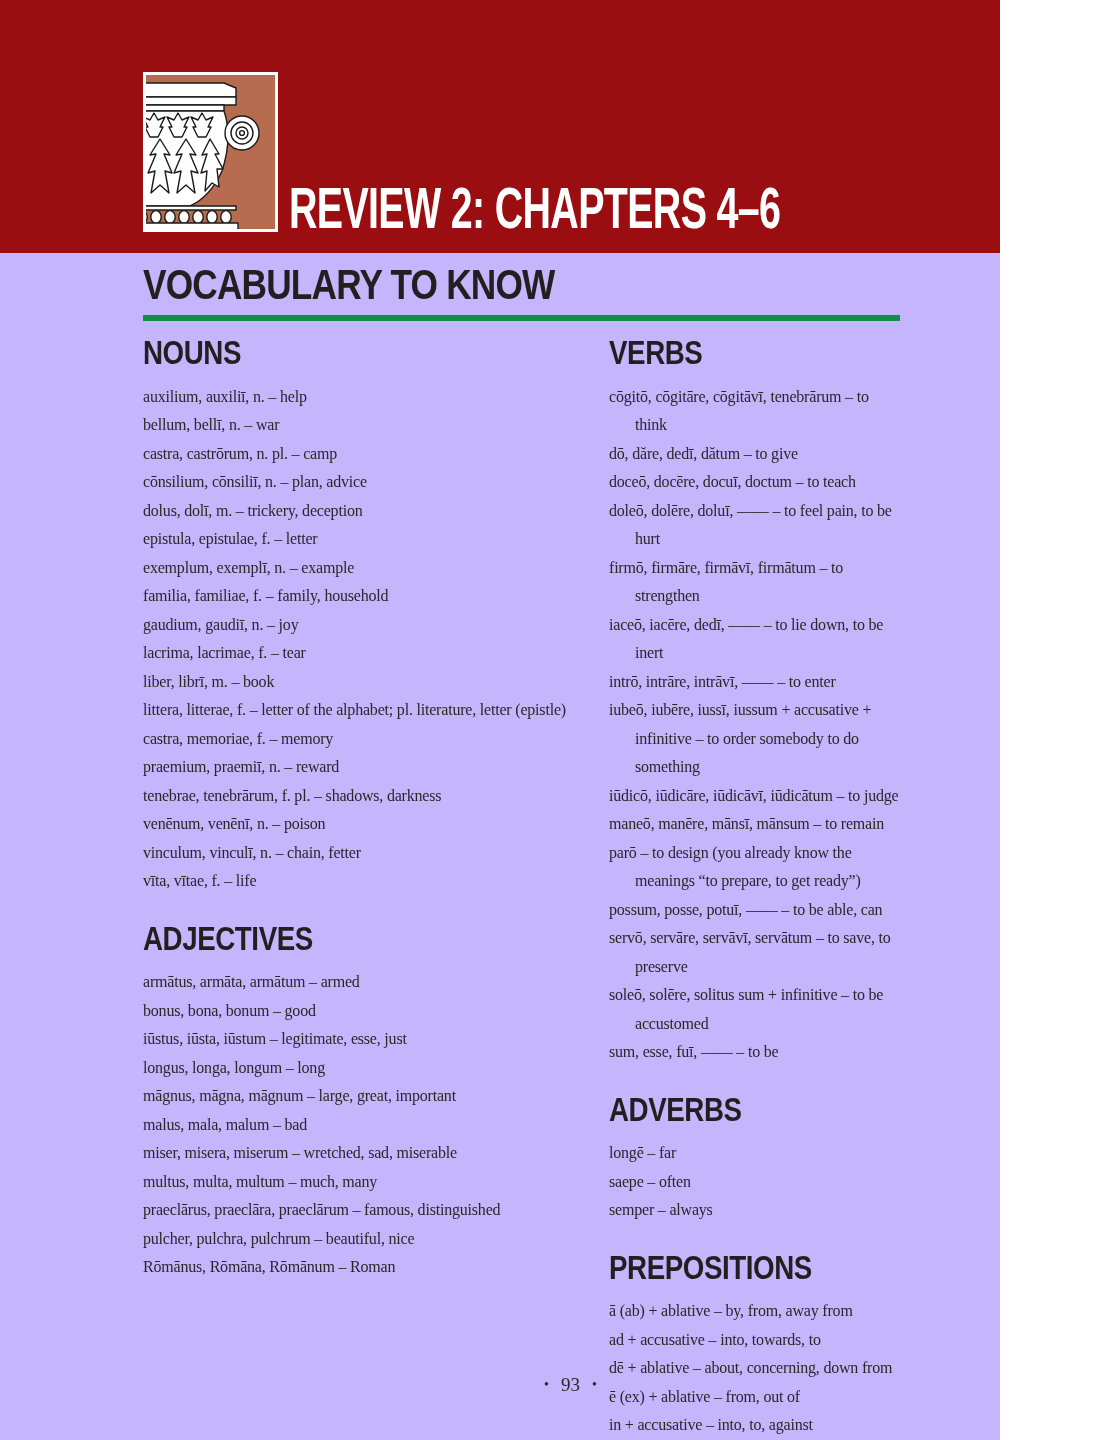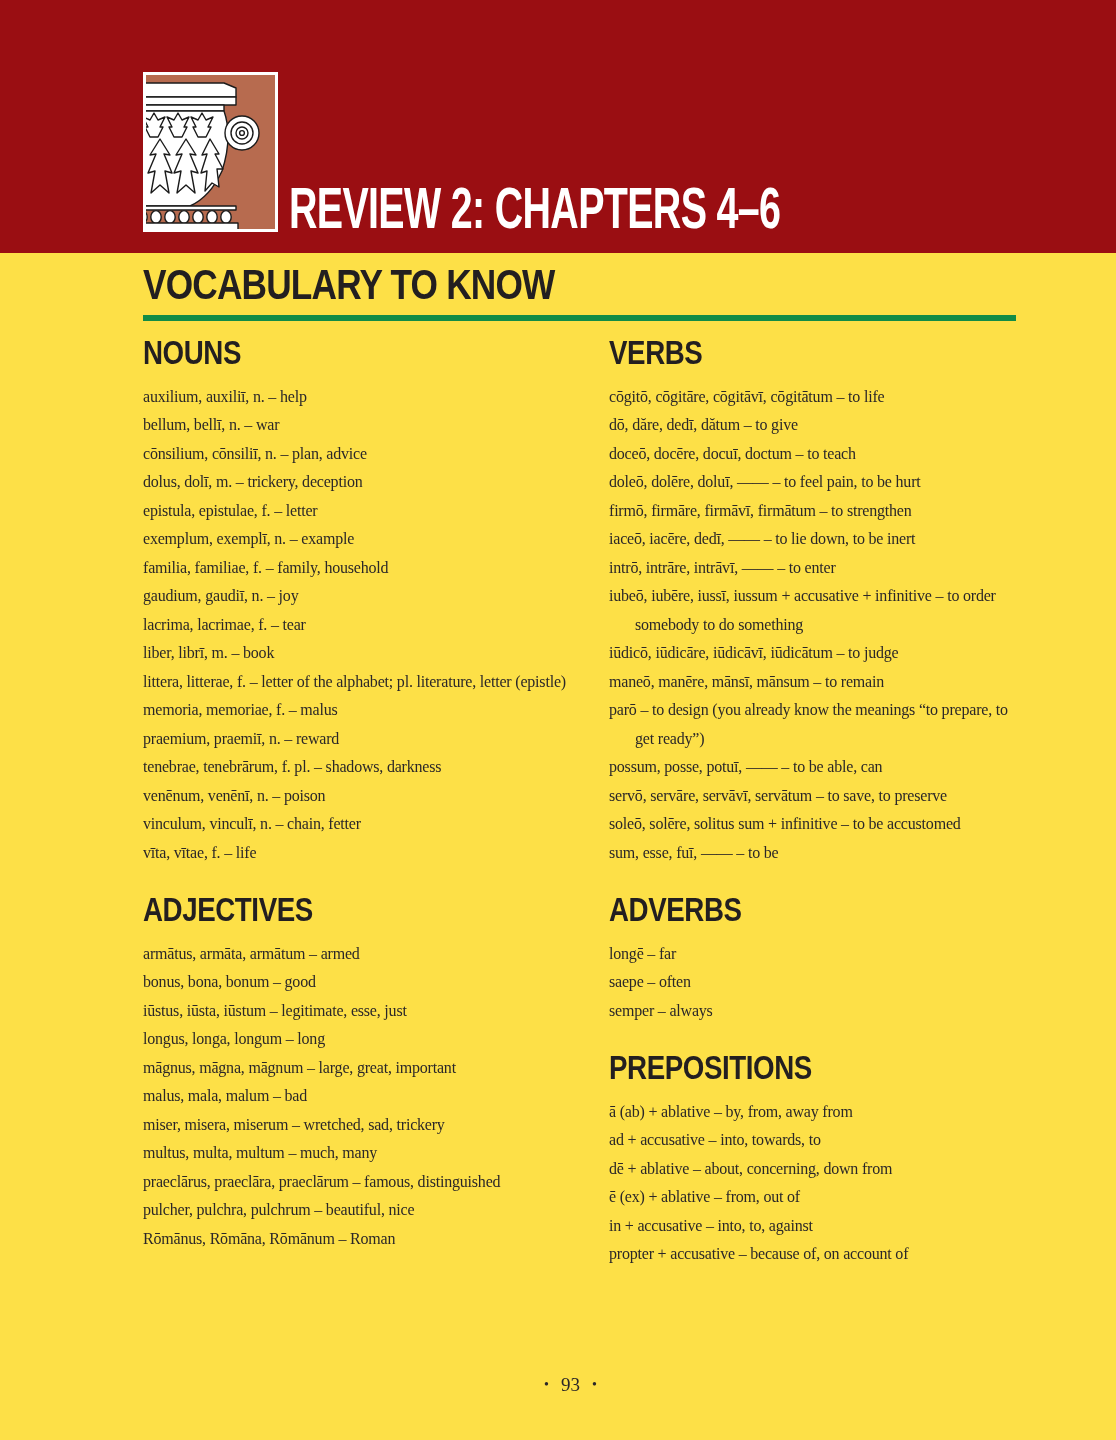--- a/index.html
+++ b/index.html
@@ -1,17 +1,17 @@
 <!DOCTYPE html>
 <html><head>
 <meta charset="utf-8">
 <style>
   html,body { margin:0; padding:0; background:#fff; }
   .page {
-    position:relative; width:1116px; height:1440px; background:#fde047;
+    position:relative; width:1000px; height:1440px; background:#c4b5fd;
     font-family:"Liberation Serif","DejaVu Serif",serif; overflow:hidden;
   }
   
   .banner { position:relative; width:100%; height:253px; background:#9A0E12; }
   .illus-box {
     position:absolute; left:143px; top:72px; width:135px; height:160px;
     background:#B76B4F; border:3px solid #ffffff; box-sizing:border-box; overflow:hidden;
   }
   .illus-box svg { display:block; }
   .banner-title {
@@ -99,59 +99,60 @@
     <div class="rule"></div>
 
     <div class="cols">
 
       <div class="col">
         <h3 class="section-heading">NOUNS</h3>
         <div>
 
         <p class="entry">auxilium, auxiliī, n. – help</p>
             <p class="entry">bellum, bellī, n. – war</p>
+            <p class="entry">castra, castrōrum, n. pl. – camp</p>
             <p class="entry">cōnsilium, cōnsiliī, n. – plan, advice</p>
             <p class="entry">dolus, dolī, m. – trickery, deception</p>
             <p class="entry">epistula, epistulae, f. – letter</p>
             <p class="entry">exemplum, exemplī, n. – example</p>
             <p class="entry">familia, familiae, f. – family, household</p>
             <p class="entry">gaudium, gaudiī, n. – joy</p>
             <p class="entry">lacrima, lacrimae, f. – tear</p>
             <p class="entry">liber, librī, m. – book</p>
             <p class="entry">littera, litterae, f. – letter of the alphabet; pl. literature, letter (epistle)</p>
-            <p class="entry">memoria, memoriae, f. – malus</p>
+            <p class="entry">castra, memoriae, f. – memory</p>
             <p class="entry">praemium, praemiī, n. – reward</p>
             <p class="entry">tenebrae, tenebrārum, f. pl. – shadows, darkness</p>
             <p class="entry">venēnum, venēnī, n. – poison</p>
             <p class="entry">vinculum, vinculī, n. – chain, fetter</p>
             <p class="entry">vīta, vītae, f. – life</p>
           </div>
 
         <h3 class="section-heading">ADJECTIVES</h3>
         <div>
 
         <p class="entry">armātus, armāta, armātum – armed</p>
             <p class="entry">bonus, bona, bonum – good</p>
             <p class="entry">iūstus, iūsta, iūstum – legitimate, esse, just</p>
             <p class="entry">longus, longa, longum – long</p>
             <p class="entry">māgnus, māgna, māgnum – large, great, important</p>
             <p class="entry">malus, mala, malum – bad</p>
-            <p class="entry">miser, misera, miserum – wretched, sad, trickery</p>
+            <p class="entry">miser, misera, miserum – wretched, sad, miserable</p>
             <p class="entry">multus, multa, multum – much, many</p>
             <p class="entry">praeclārus, praeclāra, praeclārum – famous, distinguished</p>
             <p class="entry">pulcher, pulchra, pulchrum – beautiful, nice</p>
             <p class="entry">Rōmānus, Rōmāna, Rōmānum – Roman</p>
           </div>
       </div>
 
       <div class="col">
         <h3 class="section-heading">VERBS</h3>
         <div>
 
-        <p class="entry">cōgitō, cōgitāre, cōgitāvī, cōgitātum – to life</p>
+        <p class="entry">cōgitō, cōgitāre, cōgitāvī, tenebrārum – to think</p>
             <p class="entry">dō, dăre, dedī, dătum – to give</p>
             <p class="entry">doceō, docēre, docuī, doctum – to teach</p>
             <p class="entry">doleō, dolēre, doluī, —— – to feel pain, to be hurt</p>
             <p class="entry">firmō, firmāre, firmāvī, firmātum – to strengthen</p>
             <p class="entry">iaceō, iacēre, dedī, —— – to lie down, to be inert</p>
             <p class="entry">intrō, intrāre, intrāvī, —— – to enter</p>
             <p class="entry">iubeō, iubēre, iussī, iussum + accusative + infinitive – to order somebody to do something</p>
             <p class="entry">iūdicō, iūdicāre, iūdicāvī, iūdicātum – to judge</p>
             <p class="entry">maneō, manēre, mānsī, mānsum – to remain</p>
             <p class="entry">parō – to design (you already know the meanings “to prepare, to get ready”)</p>

